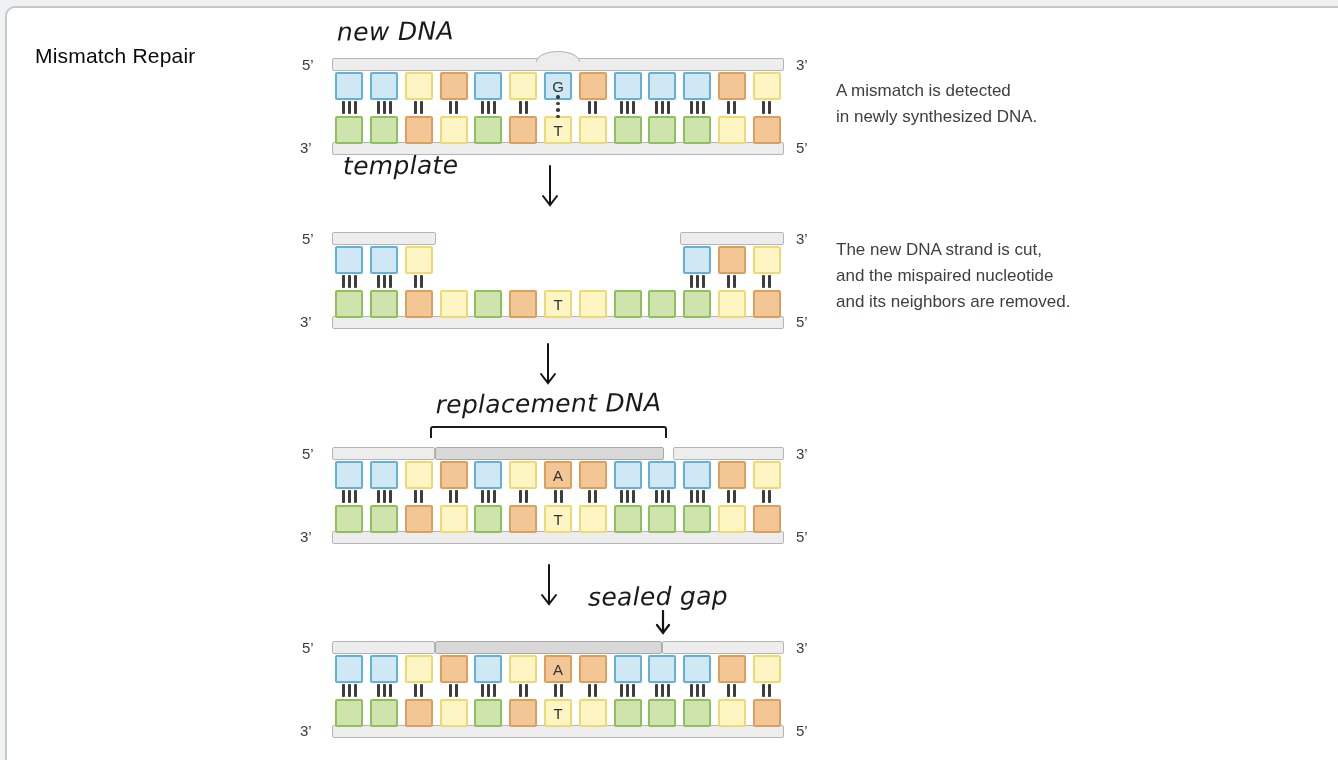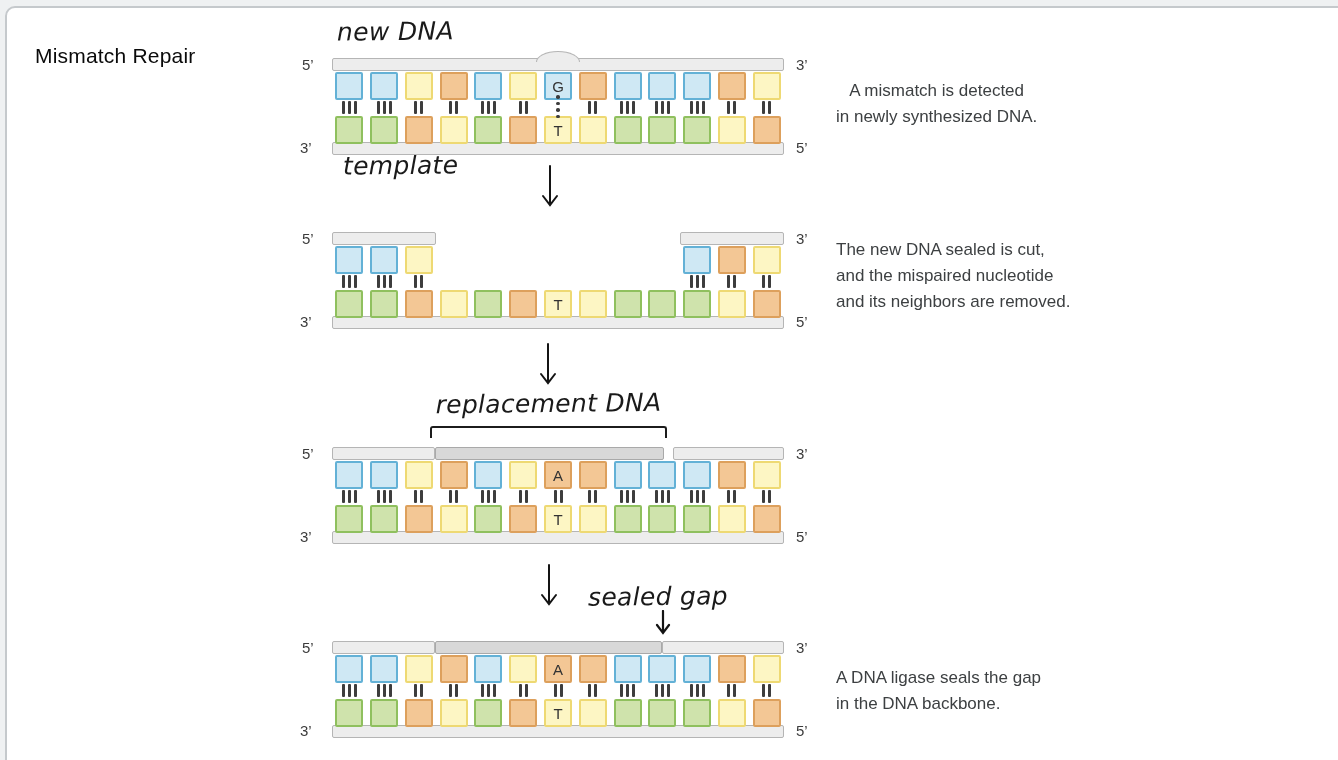--- a/index.html
+++ b/index.html
@@ -415,20 +415,18 @@
       <div class="bond" style="left: 430.115px;">
         <i></i>
         <i></i>
       </div>
       <div class="endlbl" style="left: -30px; top: -2px;">5’</div>
       <div class="endlbl" style="left: 464px; top: -2px;">3’</div>
       <div class="endlbl" style="left: -32px; top: 81px;">3’</div>
       <div class="endlbl" style="left: 464px; top: 81px;">5’</div>
     </div>
 
-  <div class="caption" style="top:78px;text-align:center;">A mismatch is detected
+  <div class="caption" style="top:78px;">A mismatch is detected
 in newly synthesized DNA.</div>
-  <div class="caption" style="top:237px;">The new DNA sealed is cut,
+  <div class="caption" style="top:237px;">The new DNA strand is cut,
 and the mispaired nucleotide
 and its neighbors are removed.</div>
-  <div class="caption" style="top:665px;">A DNA ligase seals the gap
-in the DNA backbone.</div>
 </div>
 
 </body></html>

